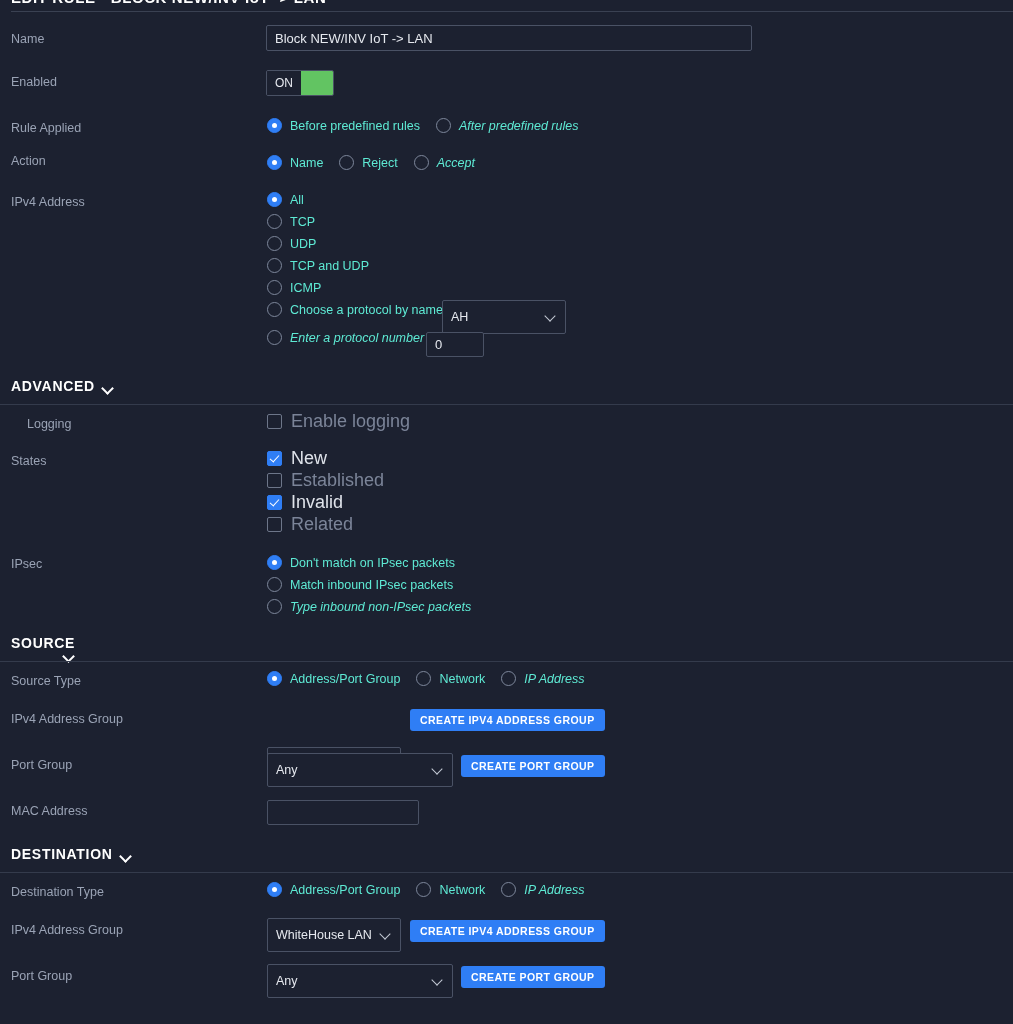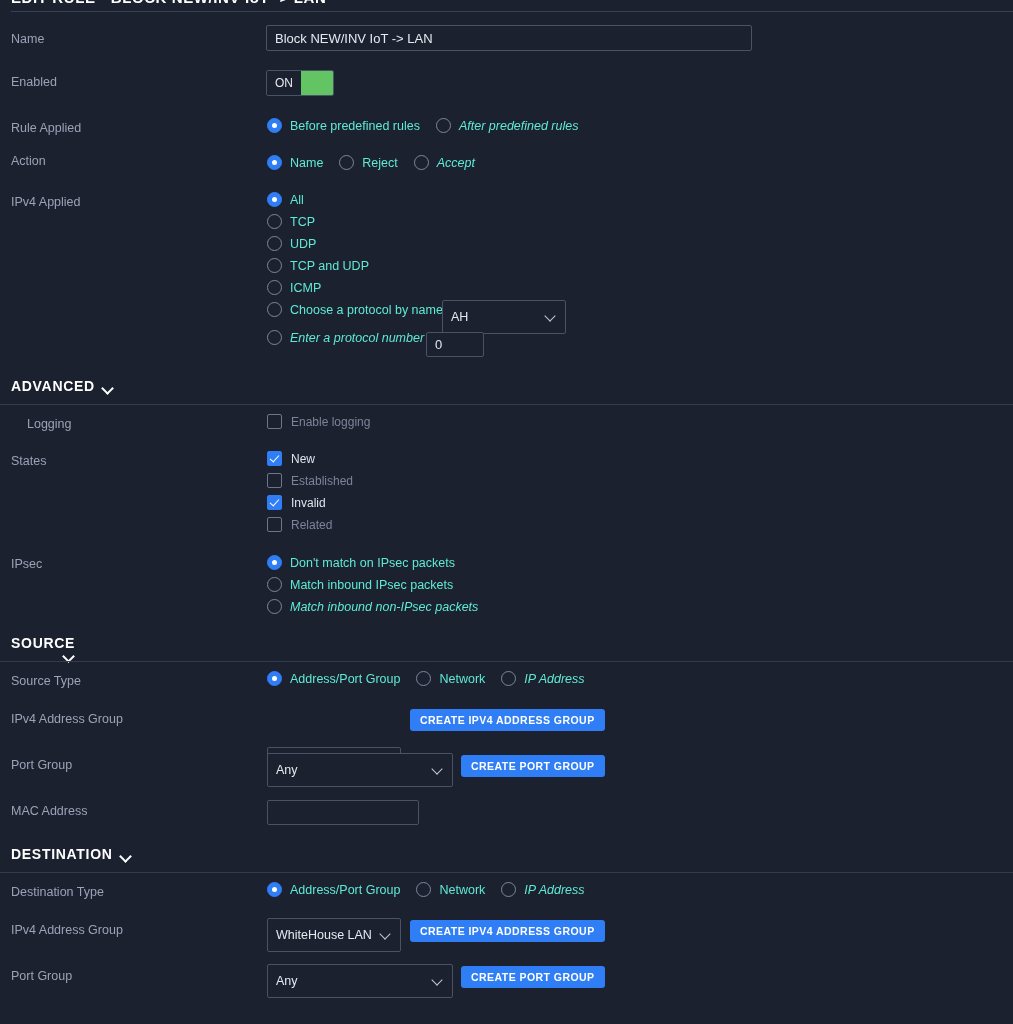--- a/index.html
+++ b/index.html
@@ -146,21 +146,21 @@
     content: "";
     position: absolute;
     left: 4px; top: 1px;
     width: 4px; height: 8px;
     border: solid #ffffff;
     border-width: 0 1.8px 1.8px 0;
     transform: rotate(42deg);
   }
   .chk-lbl {
     margin-left: 9px;
-    font-size: 12px;
+    font-size: 18px;
     color: #dfe3ea;
   }
   .chk-lbl.off { color: #7b8498; }
 
   
   .sect {
     position: absolute;
     left: 11px;
     display: flex;
     align-items: flex-end;
@@ -292,21 +292,21 @@
       <span class="rdo-lbl">Reject</span>
     </div>
     <div class="radio-item">
       <span class="rdo"></span>
       <span class="rdo-lbl">Accept</span>
     </div>
   </div>
 </div>
 
 <div>
-  <div class="lbl" style="top:195px;">IPv4 Applied</div>
+  <div class="lbl" style="top:195px;">IPv4 Address</div>
   <div class="radio-vlist" style="top:192px; left:267px;">
     <div class="radio-item">
       <span class="rdo on"></span>
       <span class="rdo-lbl">All</span>
     </div>
     <div class="radio-item">
       <span class="rdo"></span>
       <span class="rdo-lbl">TCP</span>
     </div>
     <div class="radio-item">
@@ -383,21 +383,21 @@
     <div class="radio-item">
       <span class="rdo on"></span>
       <span class="rdo-lbl">Don't match on IPsec packets</span>
     </div>
     <div class="radio-item">
       <span class="rdo"></span>
       <span class="rdo-lbl">Match inbound IPsec packets</span>
     </div>
     <div class="radio-item">
       <span class="rdo"></span>
-      <span class="rdo-lbl">Match inbound non-IPsec packets</span>
+      <span class="rdo-lbl">Type inbound non-IPsec packets</span>
     </div>
   </div>
 </div>
 
 <div class="sect" style="top:635px;flex-direction:column;">
   <span class="sect-txt">SOURCE</span>
   <span class="sect-chev"></span>
 </div>
 <div class="sect-rule" style="top:661px;"></div>
 

